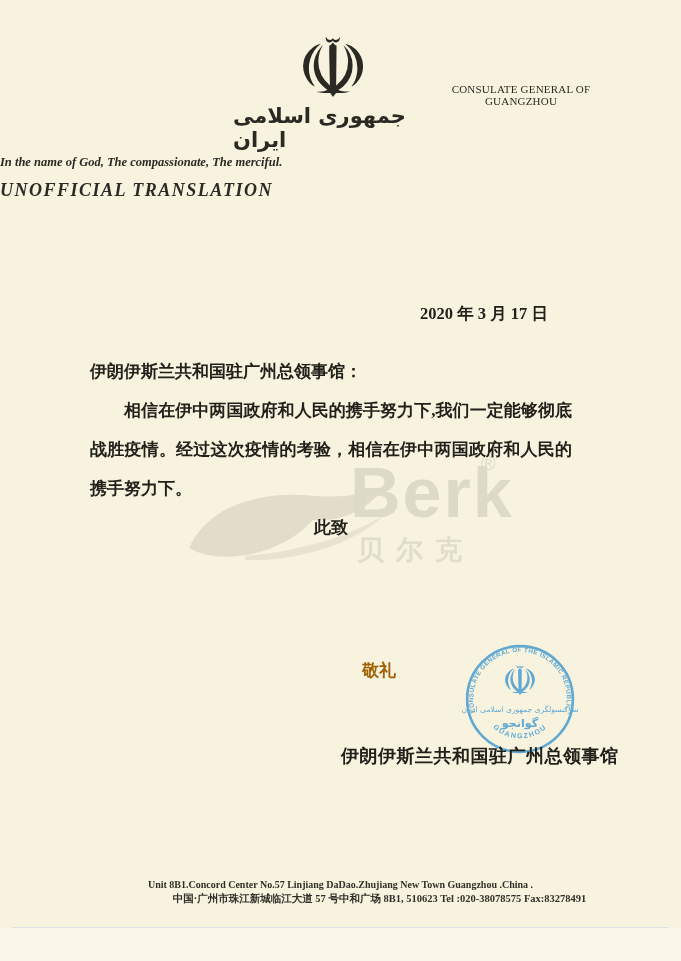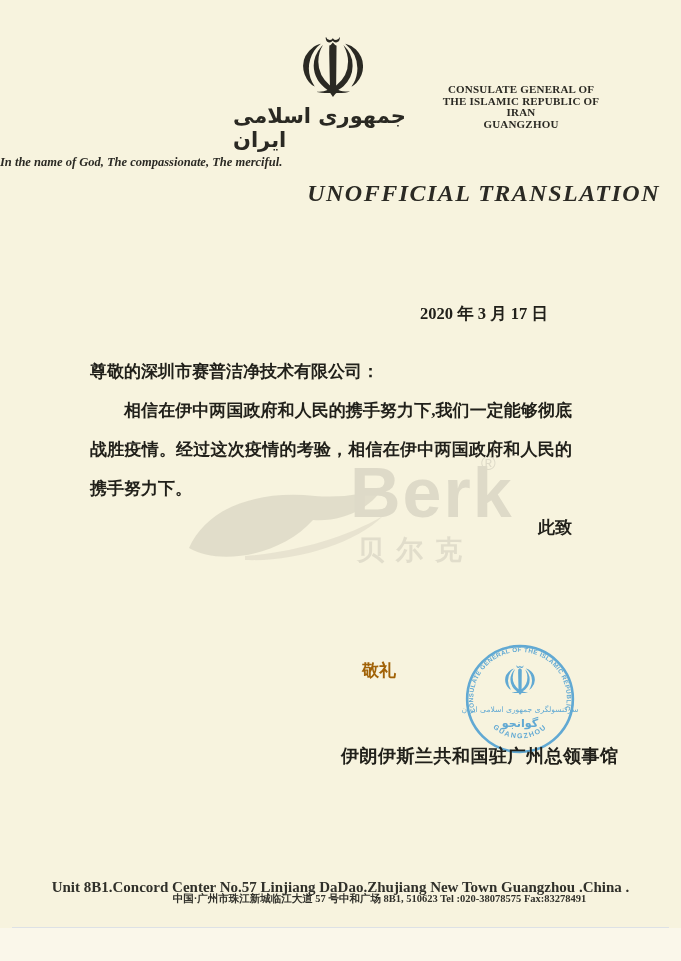--- a/index.html
+++ b/index.html
@@ -15,49 +15,49 @@
           font-size:20px;color:#dedac8;}
   .wm-cn{position:absolute;left:172px;top:80px;font-size:27px;font-weight:bold;
          letter-spacing:12px;color:#e1ddcb;}
 
   
   .emblem{position:absolute;left:253px;top:28px;width:160px;text-align:center;z-index:1;
           font-family:"DejaVu Sans",sans-serif;font-size:82px;line-height:1;color:#2a2923;}
   .persian-title{position:absolute;left:233px;top:104px;width:200px;text-align:left;z-index:1;
           font-family:"DejaVu Sans",sans-serif;font-weight:bold;font-size:21px;color:#2a2923;}
   .consulate-block{position:absolute;left:430px;top:84px;width:182px;text-align:center;z-index:1;
-          font-weight:bold;font-size:11px;line-height:11.5px;letter-spacing:.2px;color:#2b2a24;}
+          font-weight:normal;font-size:11px;line-height:11.5px;letter-spacing:.2px;color:#2b2a24;}
   .bismillah{position:absolute;left:0;top:155px;width:660px;text-align:left;z-index:1;
           font-weight:bold;font-style:italic;font-size:12.5px;color:#2b2a24;}
-  .translation-title{position:absolute;left:0;top:180px;width:660px;text-align:right;z-index:1;
-          font-weight:bold;font-style:italic;font-size:24px;letter-spacing:1.5px;color:#2b2a24;}
+  .translation-title{position:absolute;left:0;top:180px;width:660px;text-align:left;z-index:1;
+          font-weight:bold;font-style:italic;font-size:18px;letter-spacing:1.5px;color:#2b2a24;}
 
   
   .letter-title{position:absolute;left:0;top:272px;width:666px;text-align:center;z-index:1;
           font-size:17.5px;font-weight:600;letter-spacing:3px;color:#21201a;}
   .letter-date{position:absolute;left:420px;top:303px;z-index:1;font-size:16.5px;
           font-weight:600;color:#21201a;}
   .body-text{position:absolute;left:90px;top:352px;width:482px;z-index:1;
           font-size:17px;line-height:39px;font-weight:600;color:#21201a;
           text-align:justify;}
   .body-text p{margin:0;text-indent:2em;}
-  .closing-left{text-align:right;}
+  .closing-left{text-align:center;}
   .closing-right{position:absolute;left:362px;top:659px;z-index:1;font-size:17px;
           font-weight:600;color:#a16207;}
   .signature{position:absolute;left:341px;top:744px;z-index:3;font-size:18px;
           font-weight:600;letter-spacing:.5px;color:#21201a;}
 
   
   .stamp{position:absolute;left:457px;top:636px;width:126px;height:126px;z-index:2;opacity:.88;}
   .stamp text{font-family:"Liberation Sans",sans-serif;}
   .stamp .fa{font-family:"DejaVu Sans",sans-serif;}
 
   
   .footer-en{position:absolute;left:0;top:879px;width:681px;text-align:center;z-index:1;
-          font-weight:bold;font-size:15px;color:#30302a;}
+          font-weight:bold;font-size:10px;color:#30302a;}
   .footer-cn{position:absolute;left:0;top:892px;width:681px;text-align:center;z-index:1;
           font-weight:bold;font-size:10.5px;color:#30302a;margin-left:39px;}
   .bottom-line{position:absolute;left:12px;right:12px;top:927px;border-top:1px solid #dde1e5;z-index:1;}
   .below-strip{position:absolute;left:0;right:0;top:928px;bottom:0;background:#faf7ea;z-index:0;}
 </style>
 </head>
 <body>
 
 <div class="page">
 
@@ -69,30 +69,29 @@
     </svg>
     <span class="wm-brand">Berk</span>
     <span class="wm-reg">®</span>
     <span class="wm-cn">贝尔克</span>
   </div>
 
   <div class="emblem">☫</div>
   <div class="persian-title">جمهوری اسلامی ایران</div>
   <div class="consulate-block">
     <div>CONSULATE GENERAL OF</div>
-    <div>THE ISLAMIC REPUBLIC OF IRAN</div>
     <div>GUANGZHOU</div>
   </div>
   <div class="bismillah">In the name of God, The compassionate, The merciful.</div>
   <div class="translation-title">UNOFFICIAL TRANSLATION</div>
 
   <div class="letter-date">2020 年 3 月 17 日</div>
 
   <div class="body-text">
-    <div class="salutation">尊敬的深圳市赛普洁净技术有限公司：</div>
+    <div class="salutation">伊朗伊斯兰共和国驻广州总领事馆：</div>
     <p>相信在伊中两国政府和人民的携手努力下,我们一定能够彻底战胜疫情。经过这次疫情的考验，相信在伊中两国政府和人民的携手努力下。</p>
     <div class="closing-left">此致</div>
   </div>
 
   <div class="closing-right">敬礼</div>
 
   <svg class="stamp" viewBox="0 0 124 124">
     <defs>
       <path id="arcTop" d="M 18,75 A 46,46 0 1 1 106,75" fill="none"></path>
       <path id="arcBottom" d="M 30,84 A 39,39 0 0 0 94,84" fill="none"></path>

